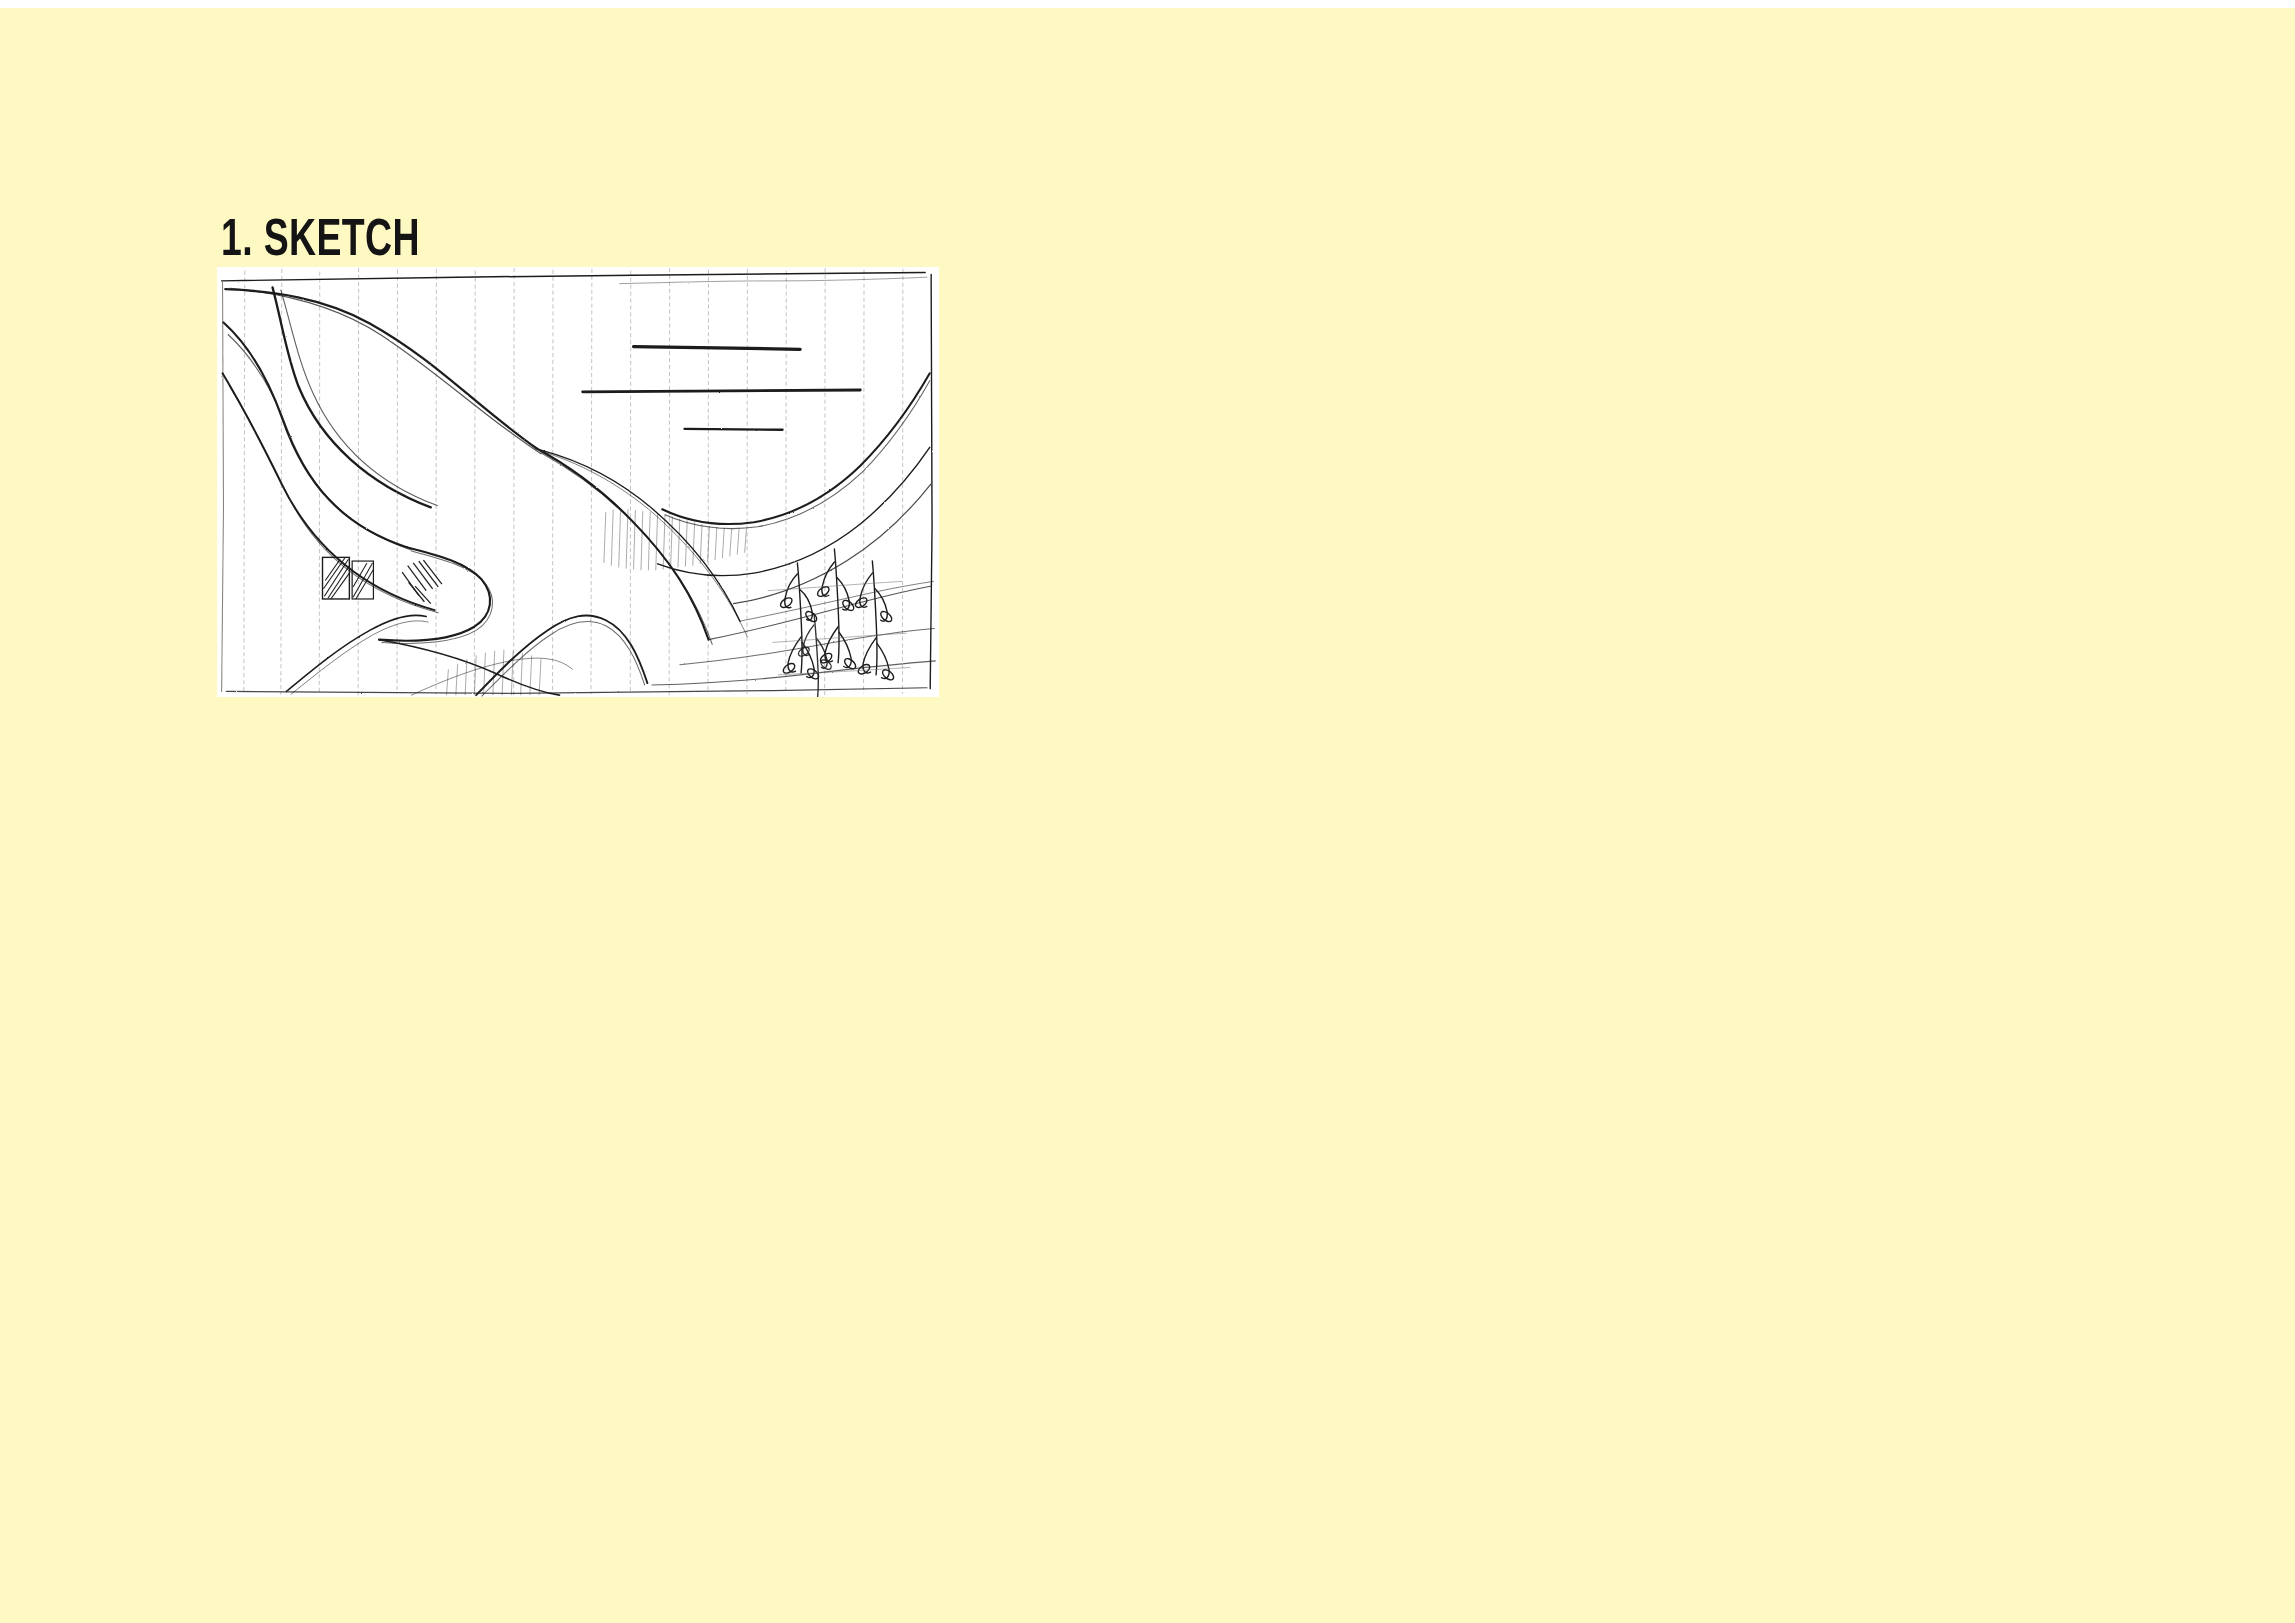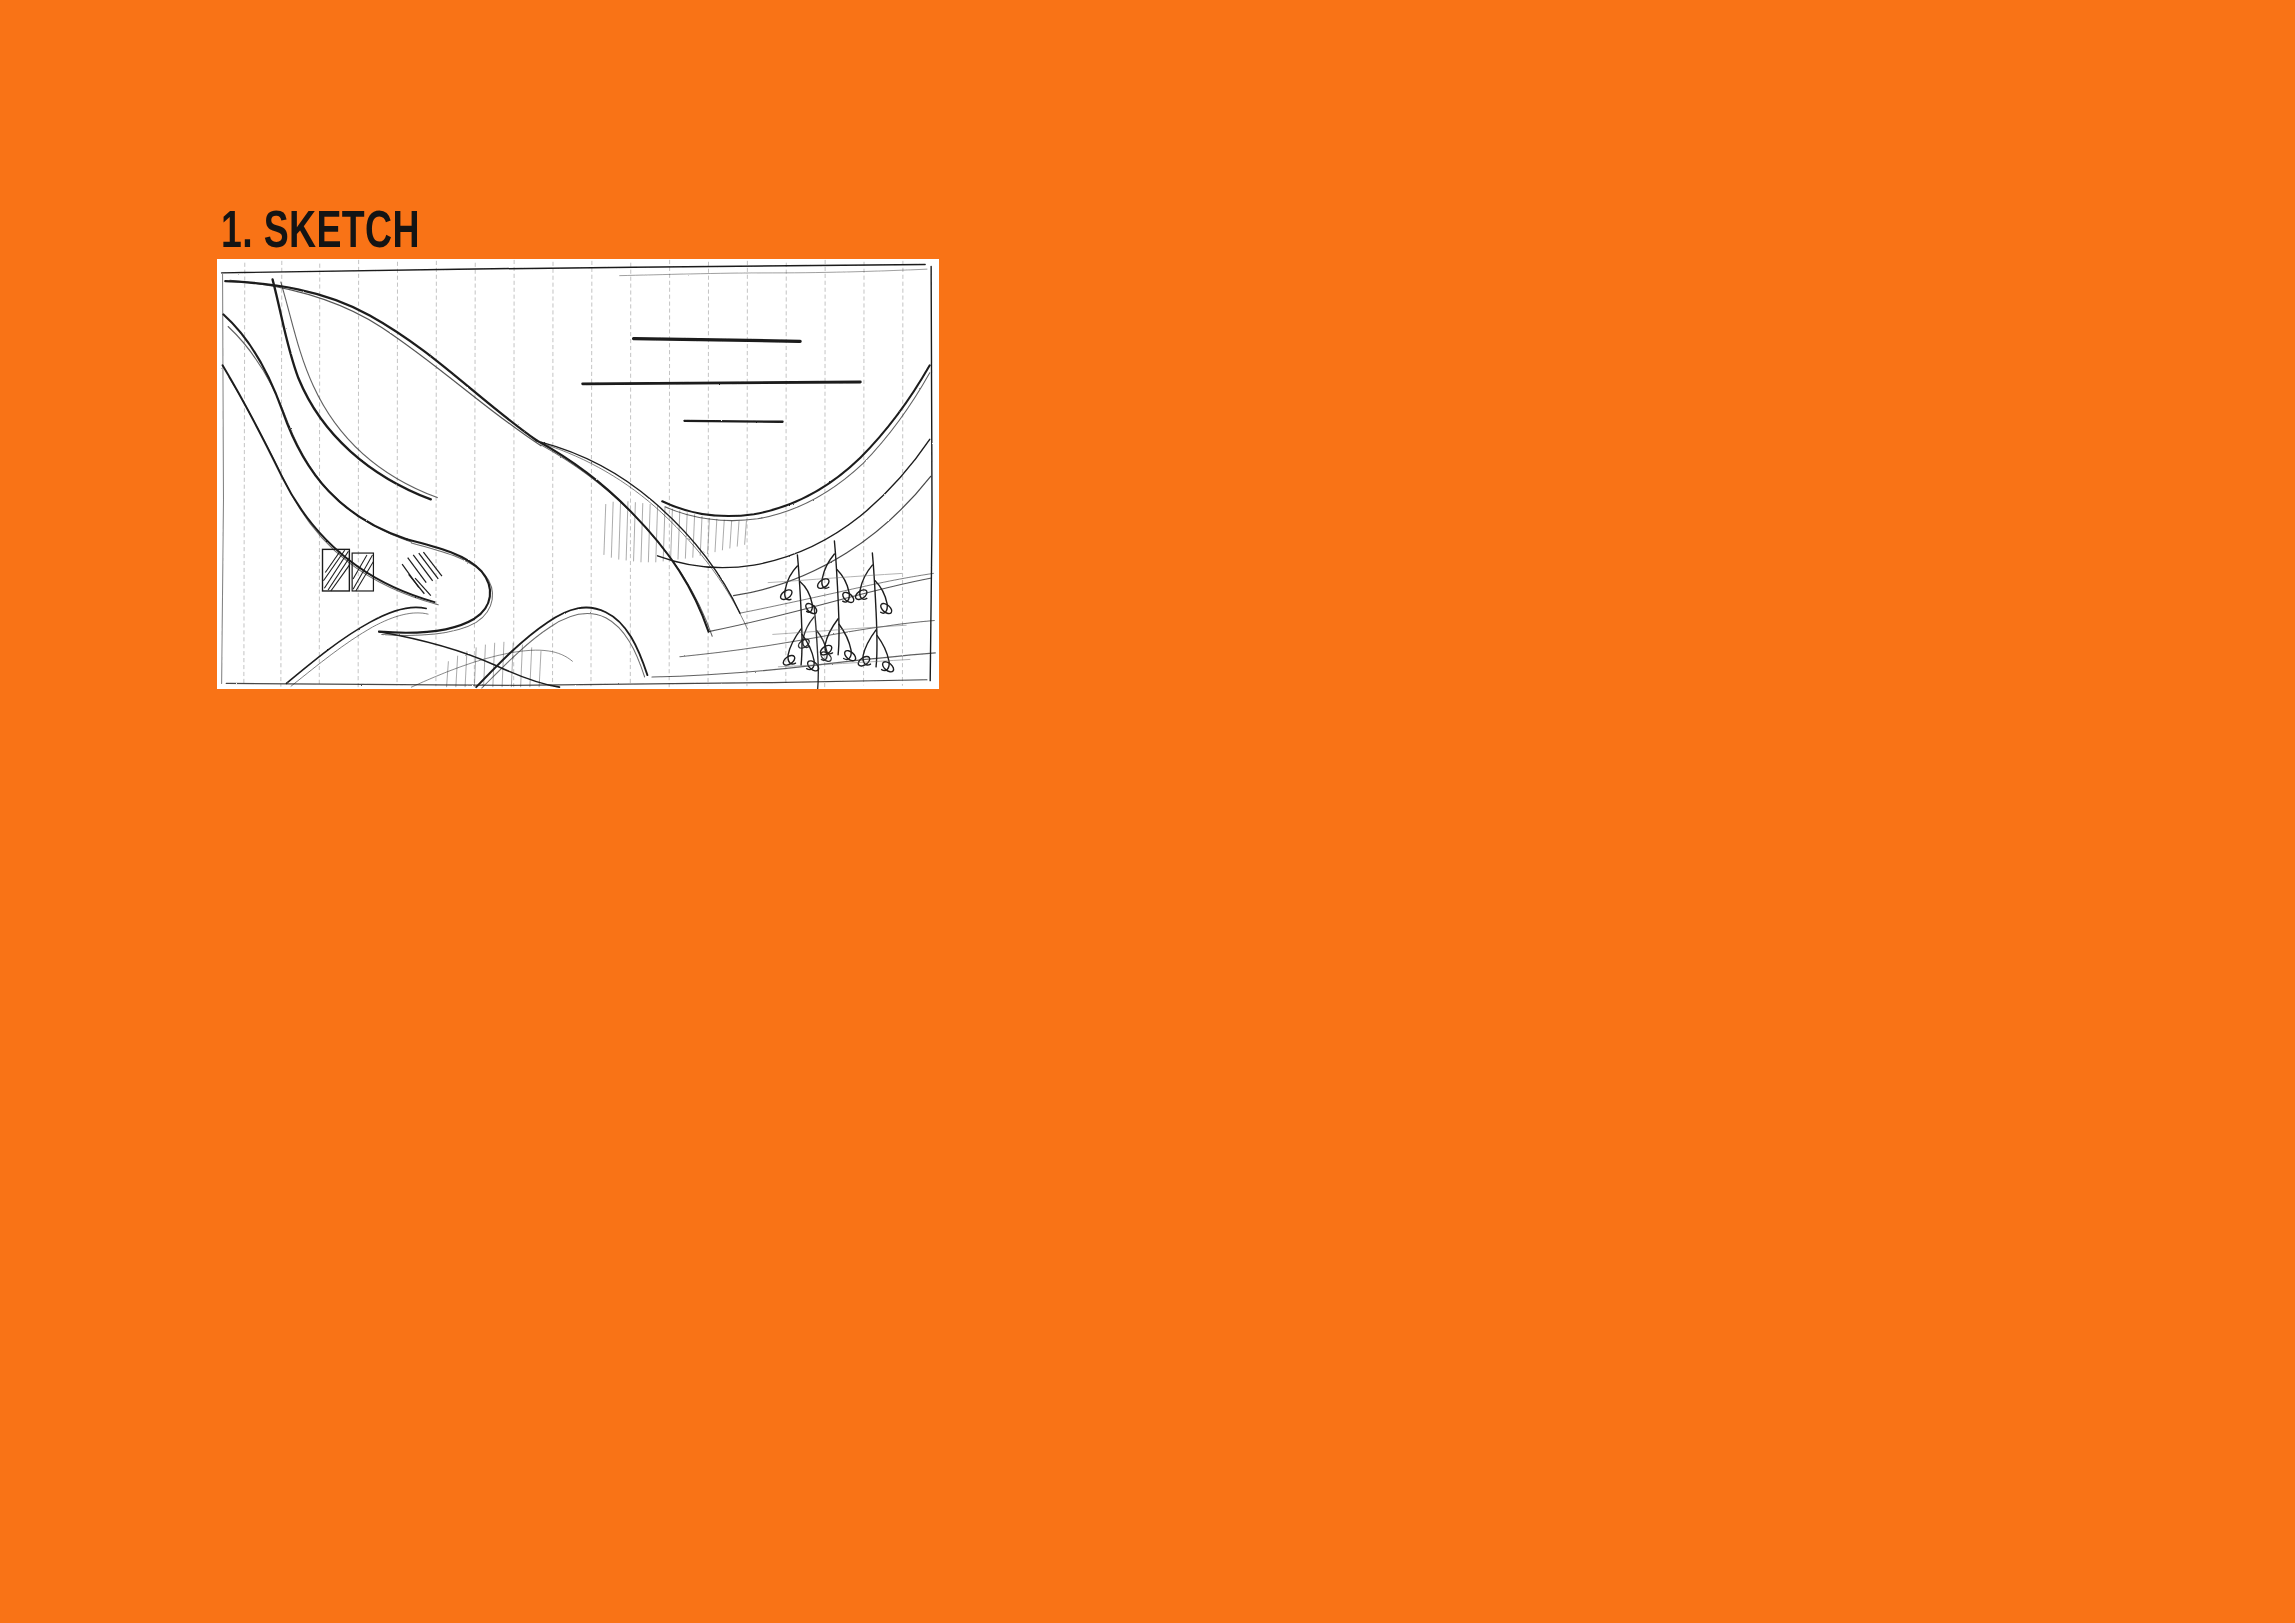--- a/index.html
+++ b/index.html
@@ -2,21 +2,21 @@
 <html style="font-size:7.4px"><head>
 <meta charset="utf-8">
 <title>Design Process Diagram</title>
 <style>
   html,body{margin:0;padding:0;background:#ffffff;}
   body{
     width:2295px;height:1623px;
     font-family:"Liberation Sans","DejaVu Sans",sans-serif;
     overflow:hidden;position:relative;
   }
-  .sheet{position:absolute;inset:0;background:#f97316;}
+  .sheet{position:absolute;inset:0;background:#fef9c3;margin-top:8px;}
 
   
   .panel{position:absolute;}
   .panel-title{
     position:absolute;
     font-family:"Liberation Sans Narrow","Liberation Sans","DejaVu Sans Condensed",sans-serif;
     font-weight:700;
     font-size:52px;
     line-height:1;
     letter-spacing:0.5px;

